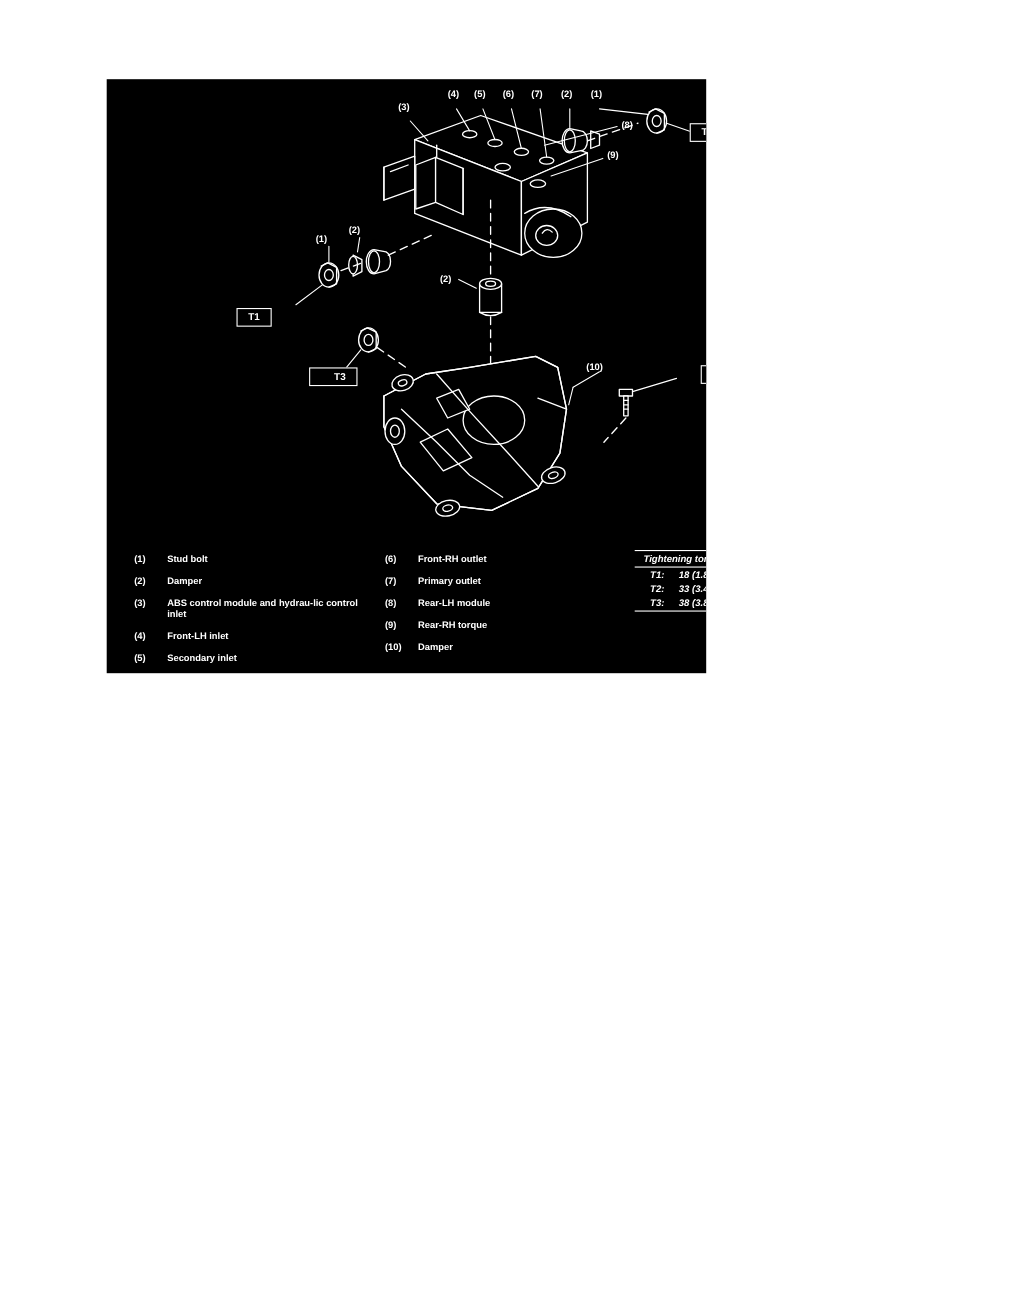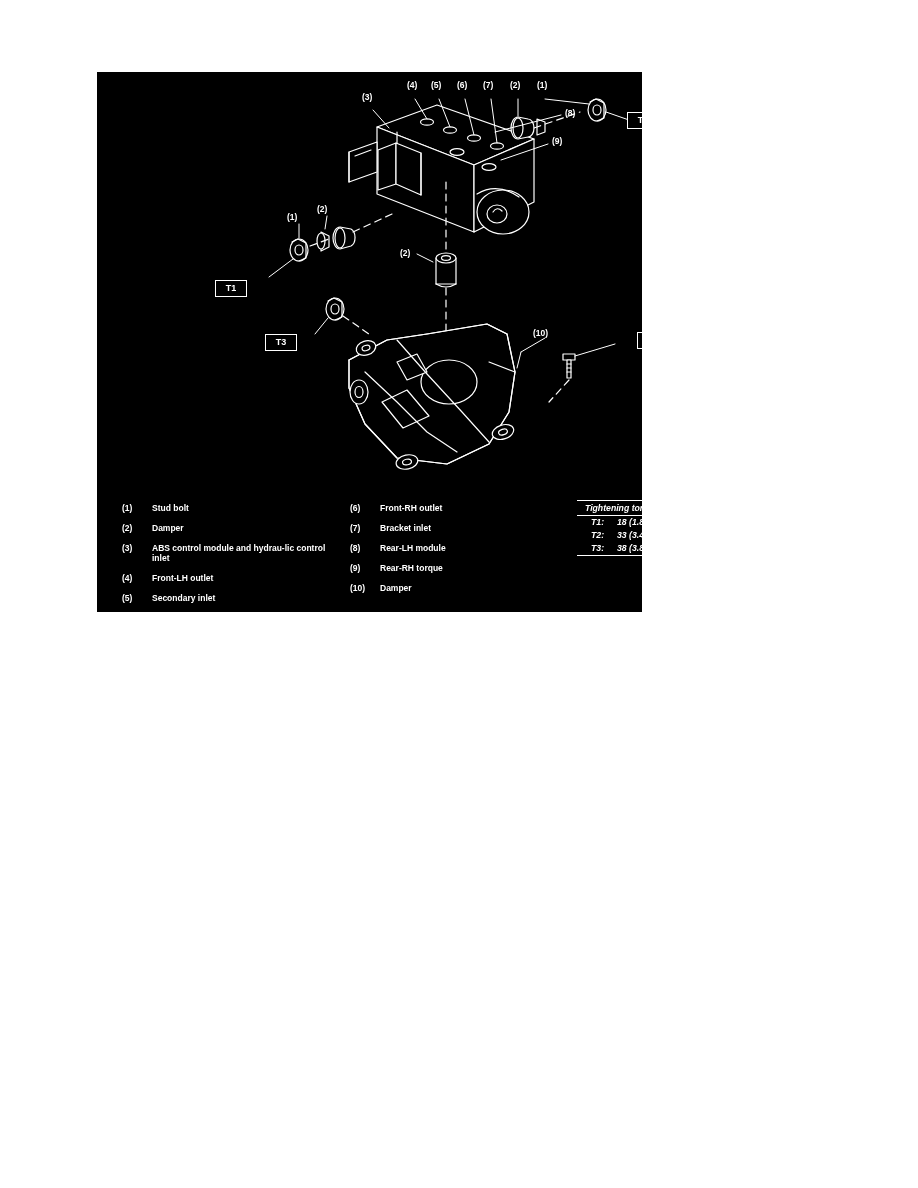--- a/index.html
+++ b/index.html
@@ -251,54 +251,54 @@
     <span class="tag" style="left:440px; top:8px;">(1)</span>
     <span class="tag" style="left:468px; top:36px;">(8)</span>
     <span class="tag" style="left:455px; top:64px;">(9)</span>
     <span class="tag" style="left:190px; top:140px;">(1)</span>
     <span class="tag" style="left:220px; top:132px;">(2)</span>
     <span class="tag" style="left:303px; top:176px;">(2)</span>
     <span class="tag" style="left:436px; top:256px;">(10)</span>
 
     <div class="callout-box" style="left:530px; top:40px;">T1</div>
     <div class="callout-box" style="left:118px; top:208px;">T1</div>
-    <div class="callout-box" style="left:168px; top:262px;">T3</div>
+    <div class="callout-box" style="left:184px; top:262px;padding-left:12px;">T3</div>
     <div class="callout-box" style="left:540px; top:260px;">T2</div>
 
     <div class="legend">
       <div class="legend-col left">
         <div class="legend-row">
           <span class="legend-num">(1)</span>
           <span class="legend-label">Stud bolt</span>
         </div>
         <div class="legend-row">
           <span class="legend-num">(2)</span>
           <span class="legend-label">Damper</span>
         </div>
         <div class="legend-row">
           <span class="legend-num">(3)</span>
           <span class="legend-label">ABS control module and hydrau-lic control inlet</span>
         </div>
         <div class="legend-row">
           <span class="legend-num">(4)</span>
-          <span class="legend-label">Front-LH outlet</span>
+          <span class="legend-label">Front-LH inlet</span>
         </div>
         <div class="legend-row">
           <span class="legend-num">(5)</span>
           <span class="legend-label">Secondary inlet</span>
         </div>
       </div>
       <div class="legend-col right">
         <div class="legend-row">
           <span class="legend-num">(6)</span>
           <span class="legend-label">Front-RH outlet</span>
         </div>
         <div class="legend-row">
           <span class="legend-num">(7)</span>
-          <span class="legend-label">Bracket inlet</span>
+          <span class="legend-label">Primary outlet</span>
         </div>
         <div class="legend-row">
           <span class="legend-num">(8)</span>
           <span class="legend-label">Rear-LH module</span>
         </div>
         <div class="legend-row">
           <span class="legend-num">(9)</span>
           <span class="legend-label">Rear-RH torque</span>
         </div>
         <div class="legend-row">

